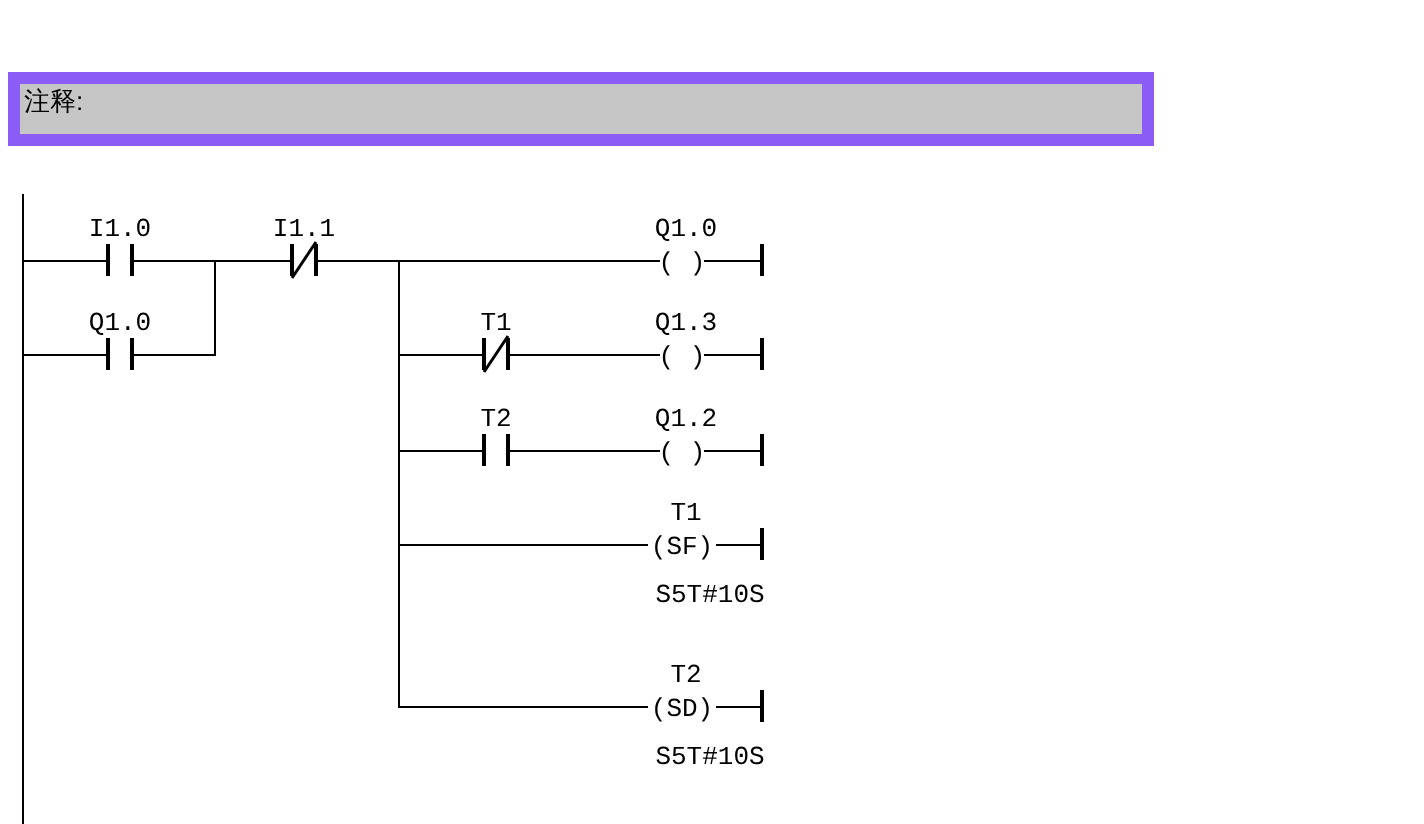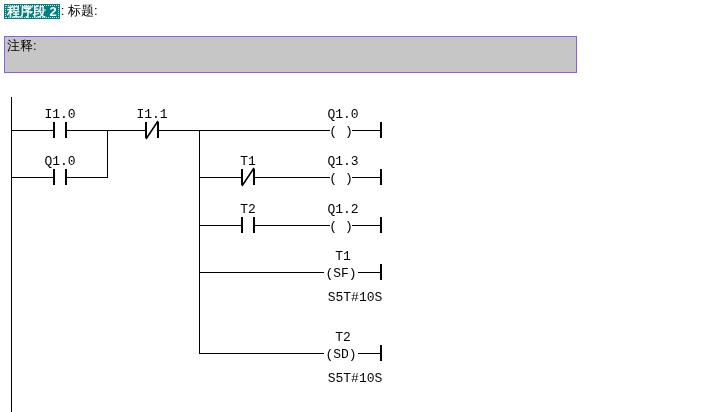--- a/index.html
+++ b/index.html
@@ -14,41 +14,38 @@
   }
   .network-title-hl {
     background:var(--highlight,#008080); color:#ffffff; font-weight:bold;
     padding:0 3px; line-height:15px;
     outline:1px dotted #cfe8e8; outline-offset:-2px;
   }
   .network-suffix { color:#000000; margin-left:1px; }
   .comment-box {
     position:absolute; left:4px; top:36px; width:573px; height:37px;
     box-sizing:border-box; background:var(--comment-bg,#c6c6c6);
-    border:1px solid #8b5cf6; font-size:13px; color:#000;
+    border:6px solid #8b5cf6; font-size:13px; color:#000;
     padding:1px 2px; line-height:15px;
   }
   svg.ladder { position:absolute; left:0; top:0; }
   .wire { stroke:var(--line,#000); stroke-width:1; fill:none; }
   .bar  { stroke:var(--line,#000); stroke-width:2; fill:none; }
   .slash{ stroke:var(--line,#000); stroke-width:1.5; fill:none; }
   .gap  { fill:#ffffff; }
   .lbl, .sym, .val {
     font-family:"Liberation Mono","DejaVu Sans Mono",monospace;
     font-size:13px; fill:#000000;
   }
 </style>
 </head>
 <body>
 
 <div class="screen">
 
-  <div class="network-header">
-    <span class="network-title-hl">程序段 2</span><span class="network-suffix">: 标题:</span>
-  </div>
 
   <div class="comment-box">
     <span>注释:</span>
   </div>
 
   <svg class="ladder" width="712" height="412" viewBox="0 0 712 412">
 
     <g shape-rendering="crispEdges">
       <line class="wire" x1="11.5" y1="97" x2="11.5" y2="412"></line>
       <line class="wire" x1="11" y1="130.5" x2="381" y2="130.5"></line>

